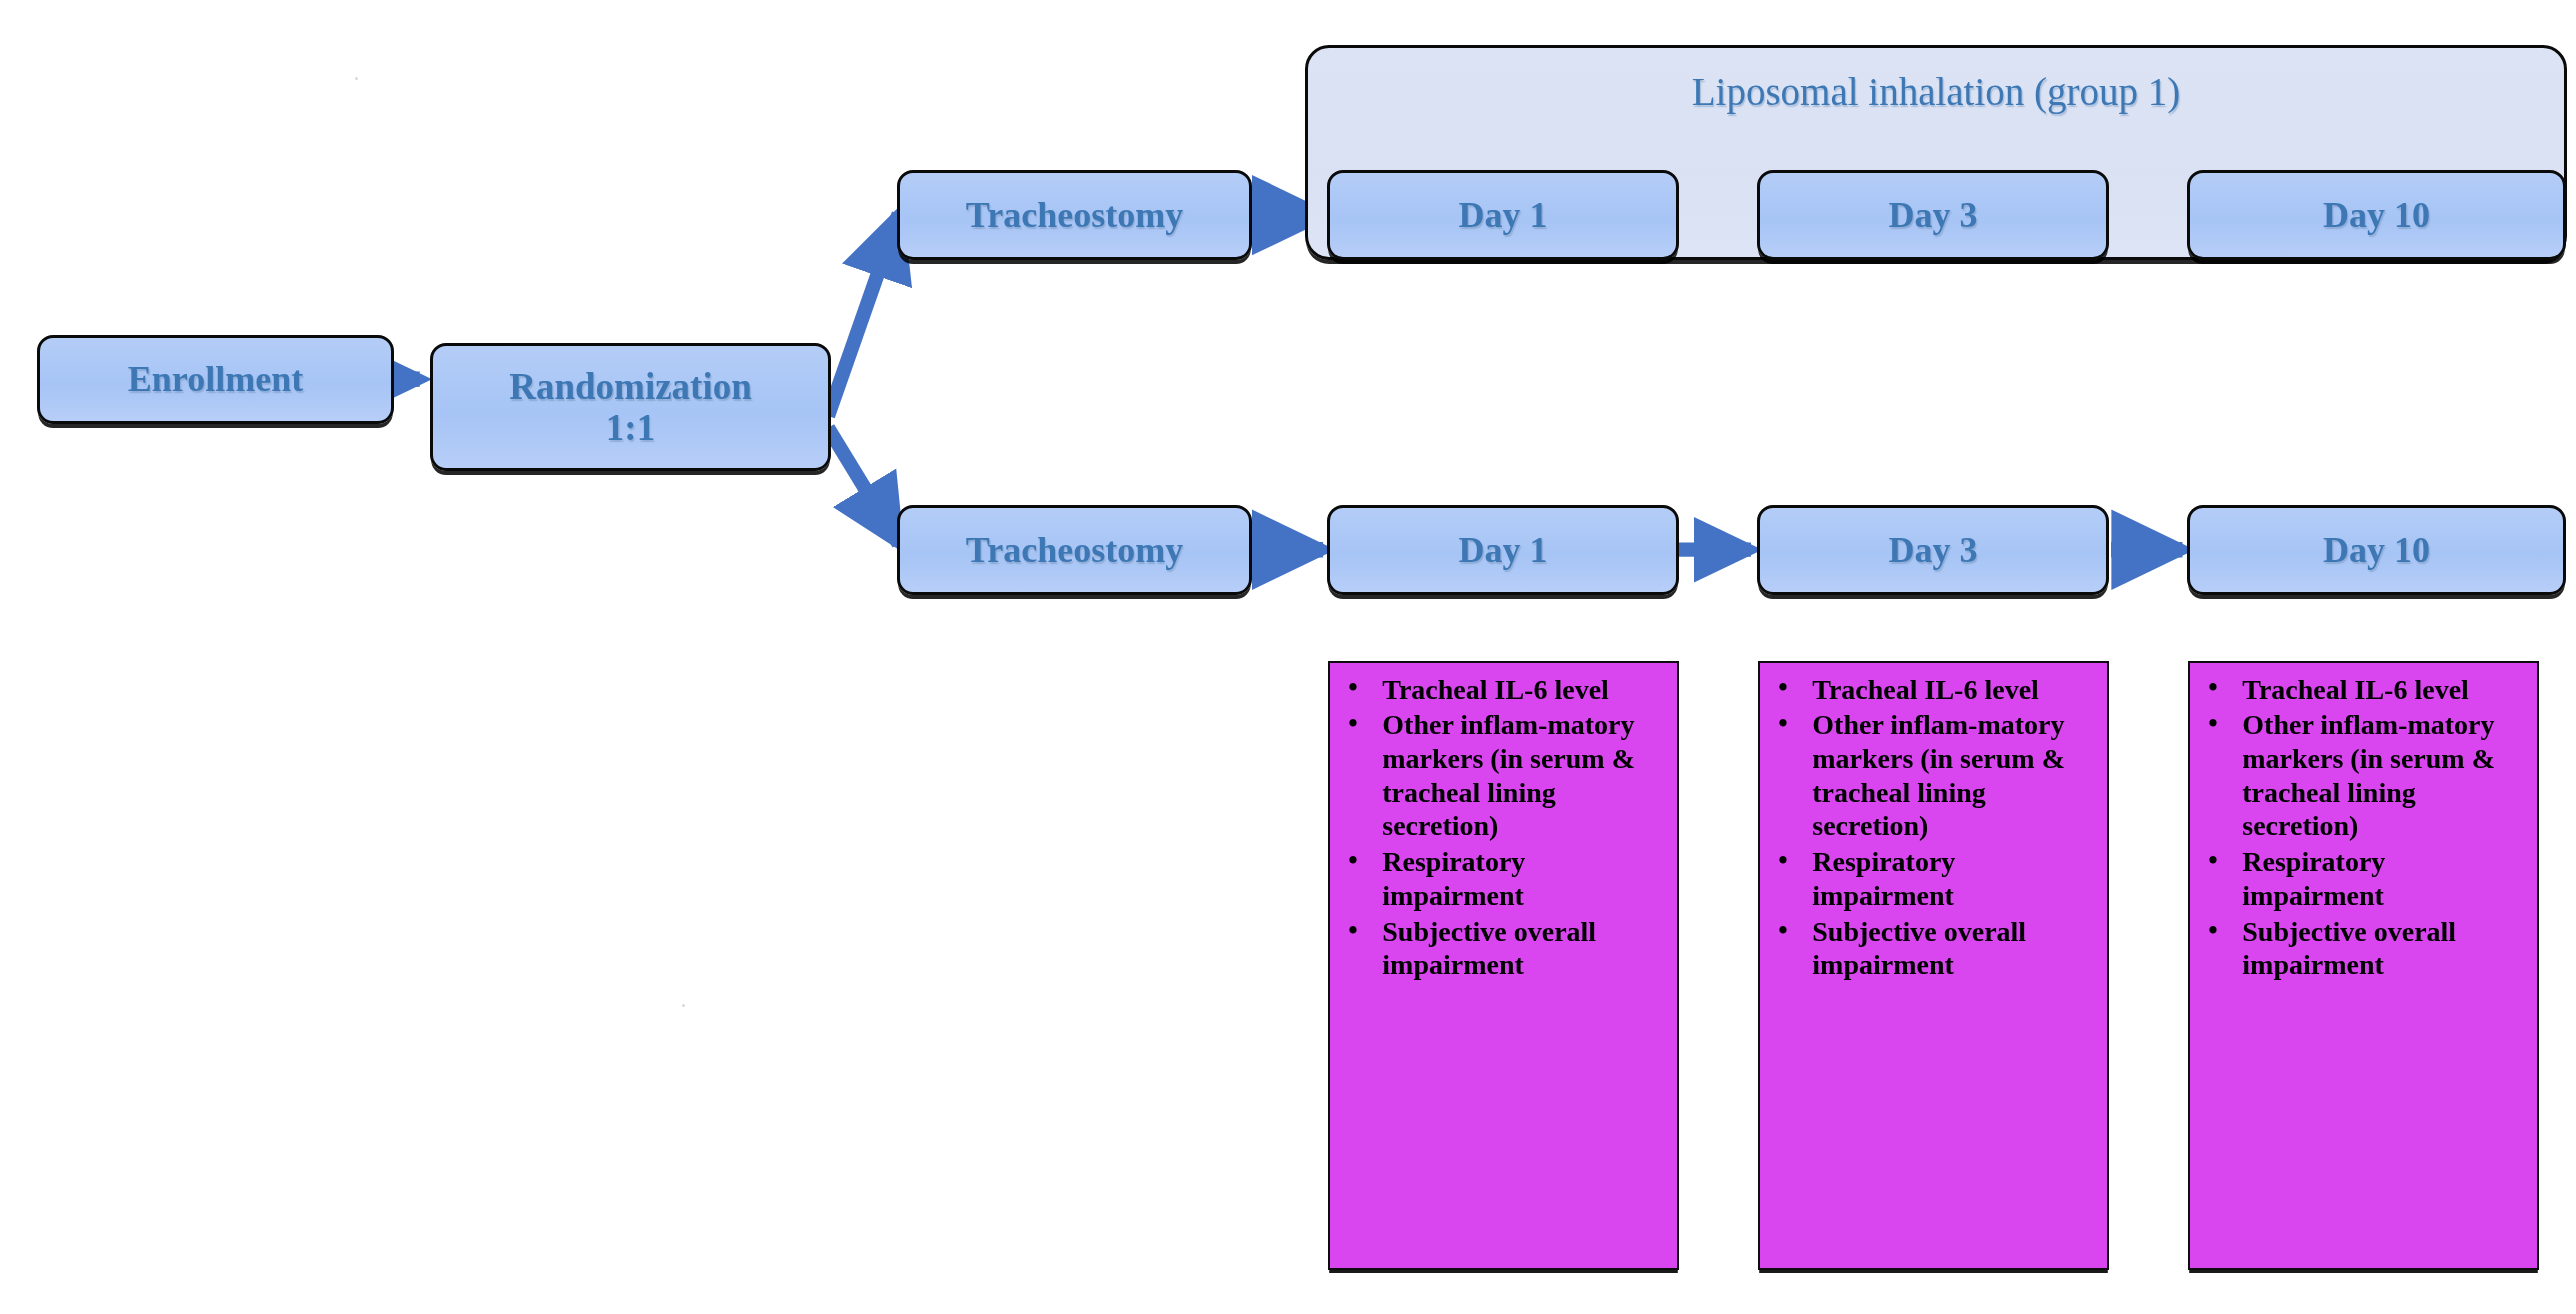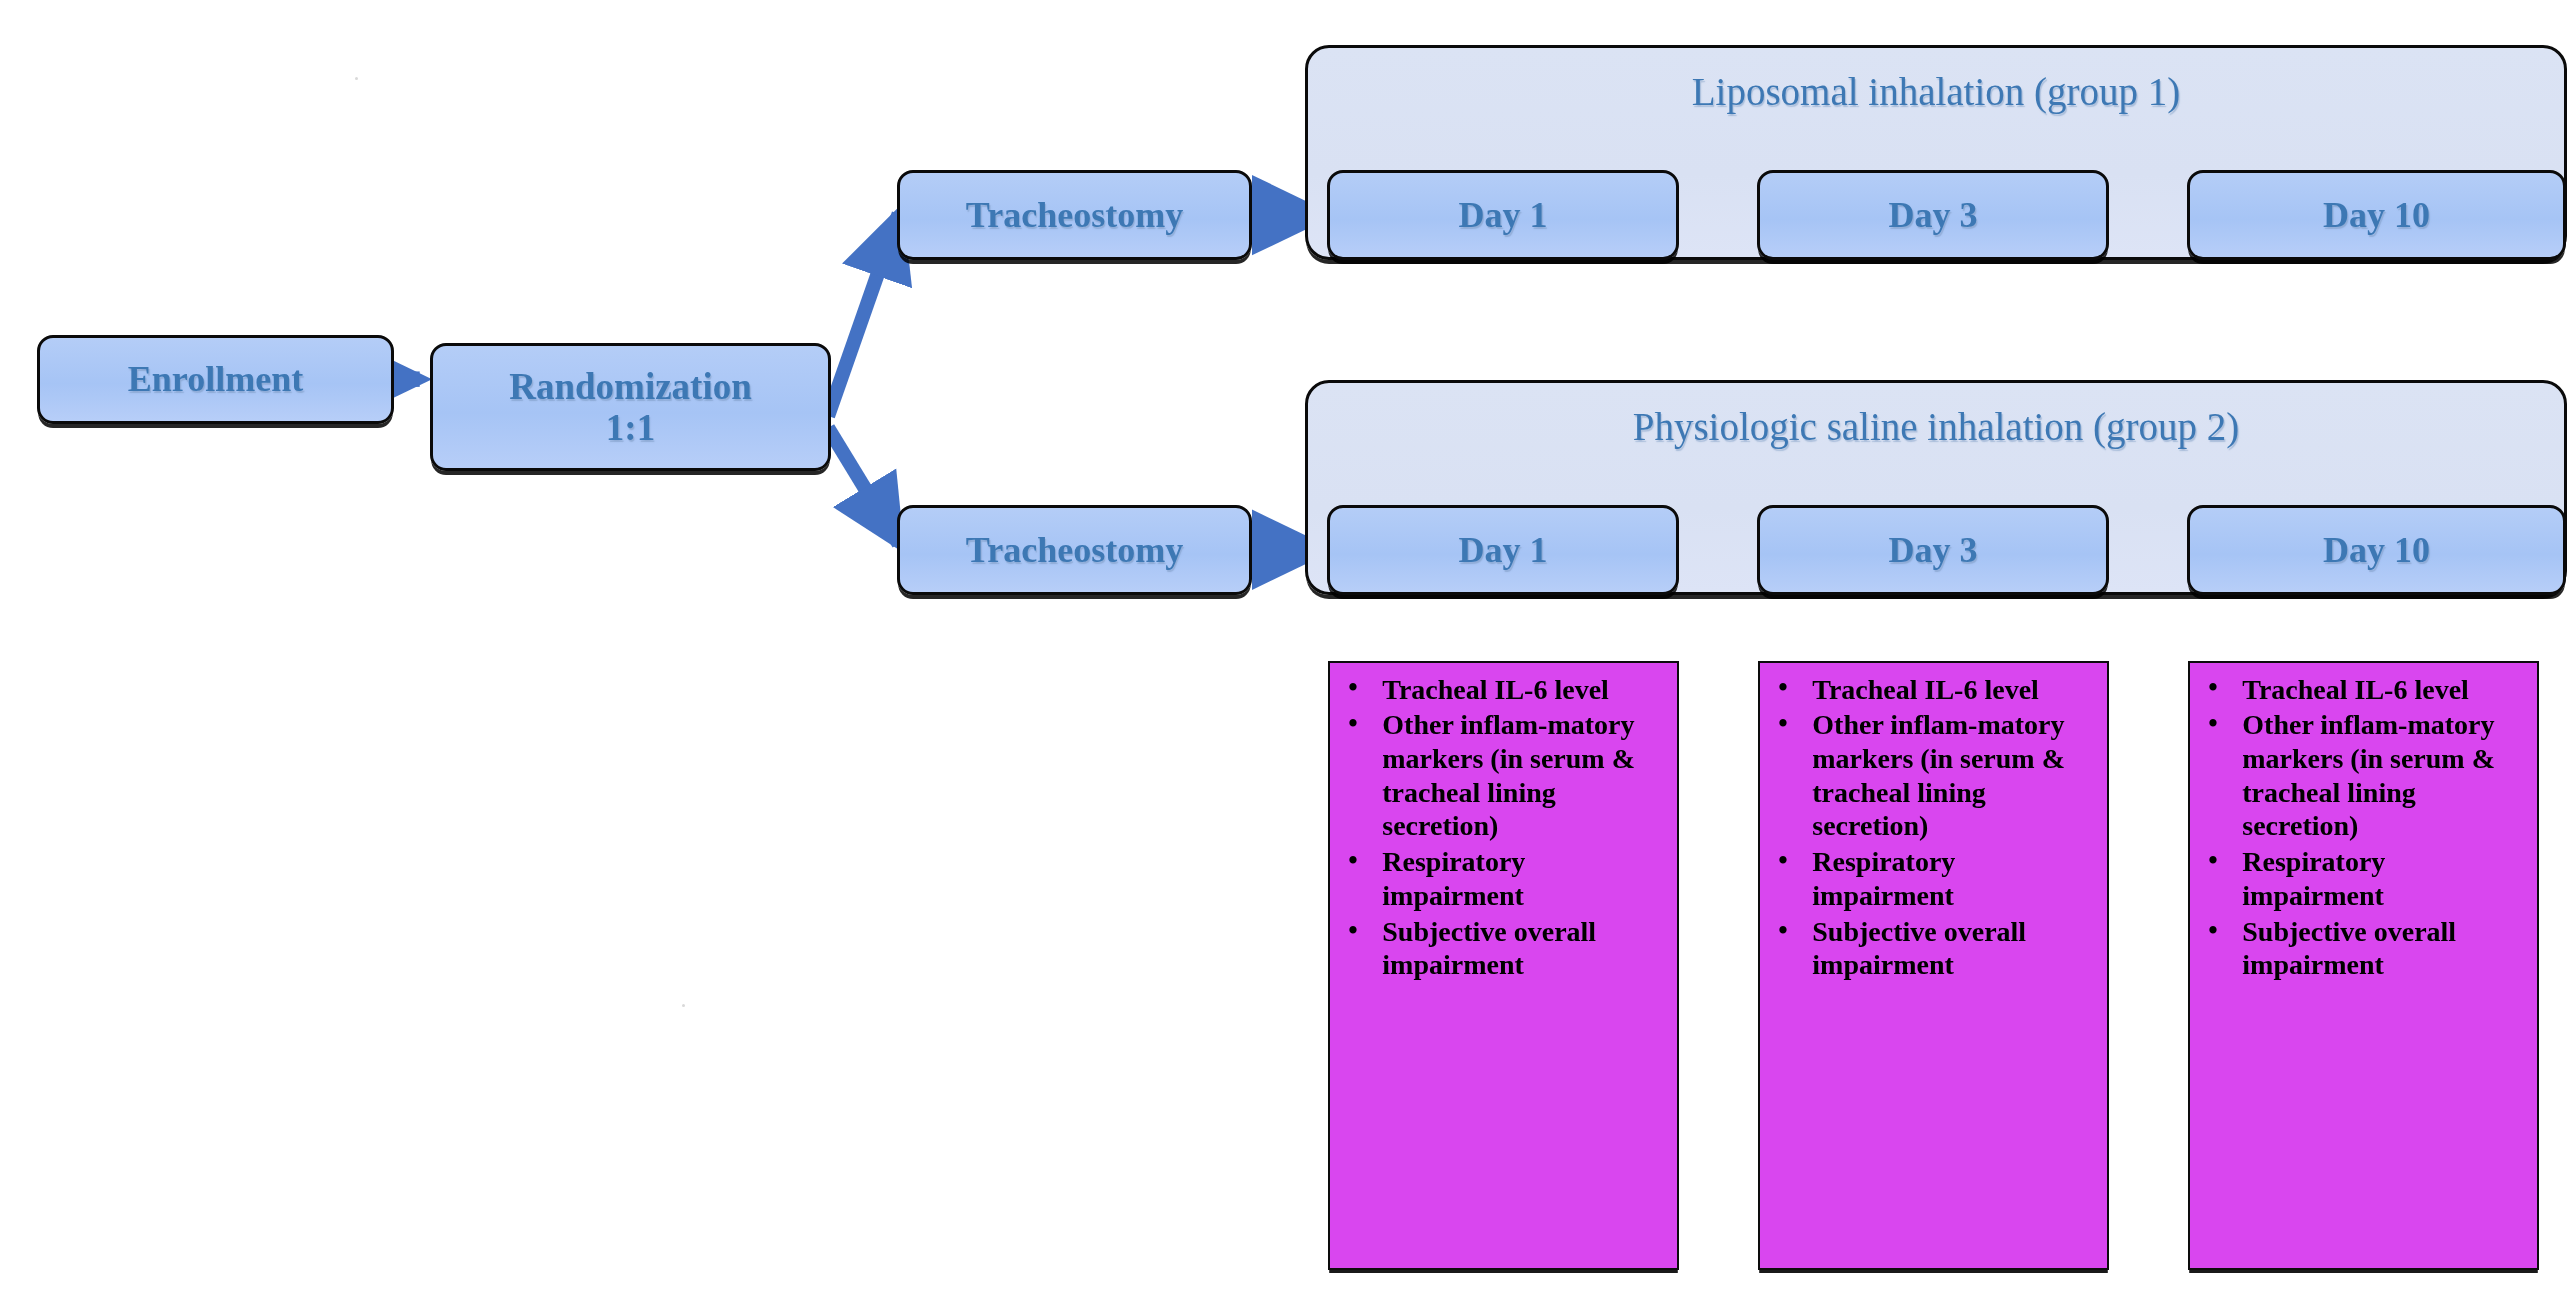--- a/index.html
+++ b/index.html
@@ -123,23 +123,20 @@
   <div class="group" style="left:1305px;top:45px;width:1262px;height:215px;">
     <div class="group-title" style="top:21.4px;font-size:39px;">Liposomal inhalation (group 1)</div>
   </div>
 
   <div class="node" style="left:897px;top:170px;width:355px;height:90px;font-size:36px;">Tracheostomy</div>
 
   <div class="node" style="left:1327px;top:170px;width:352px;height:90px;font-size:36px;">Day 1</div>
   <div class="node" style="left:1757px;top:170px;width:352px;height:90px;font-size:36px;">Day 3</div>
   <div class="node" style="left:2187px;top:170px;width:379px;height:90px;font-size:36px;">Day 10</div>
 
-  <div class="group" style="left:1305px;top:380px;width:1262px;height:215px;">
-    <div class="group-title" style="top:21.4px;font-size:39px;">Physiologic saline inhalation (group 2)</div>
-  </div>
 
   <div class="node" style="left:897px;top:505px;width:355px;height:90px;font-size:36px;">Tracheostomy</div>
 
   <div class="node" style="left:1327px;top:505px;width:352px;height:90px;font-size:36px;">Day 1</div>
   <div class="node" style="left:1757px;top:505px;width:352px;height:90px;font-size:36px;">Day 3</div>
   <div class="node" style="left:2187px;top:505px;width:379px;height:90px;font-size:36px;">Day 10</div>
 
   <div class="outcome" style="left:1328px;top:661px;width:351px;height:609px;">
     <ul>
       <li>Tracheal IL-6 level</li>

